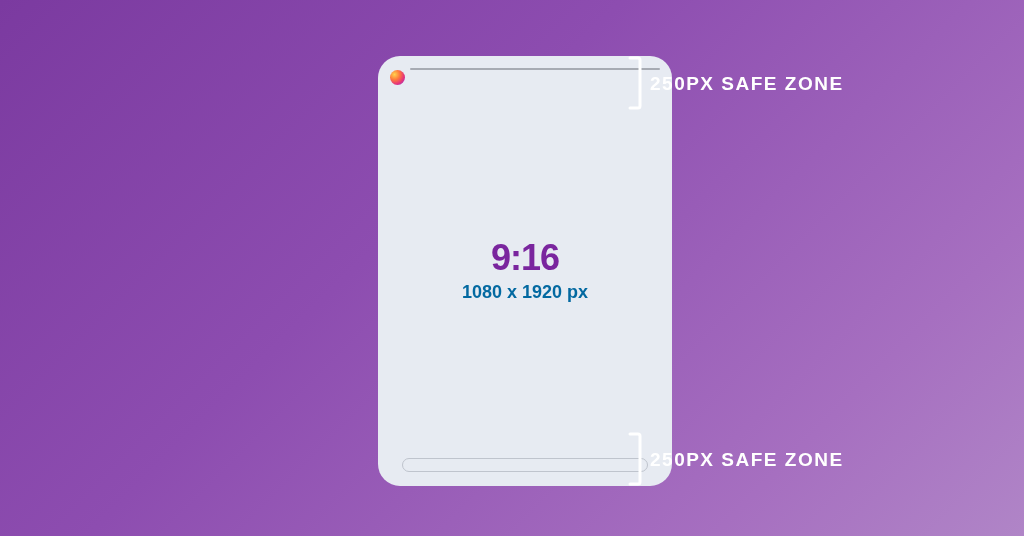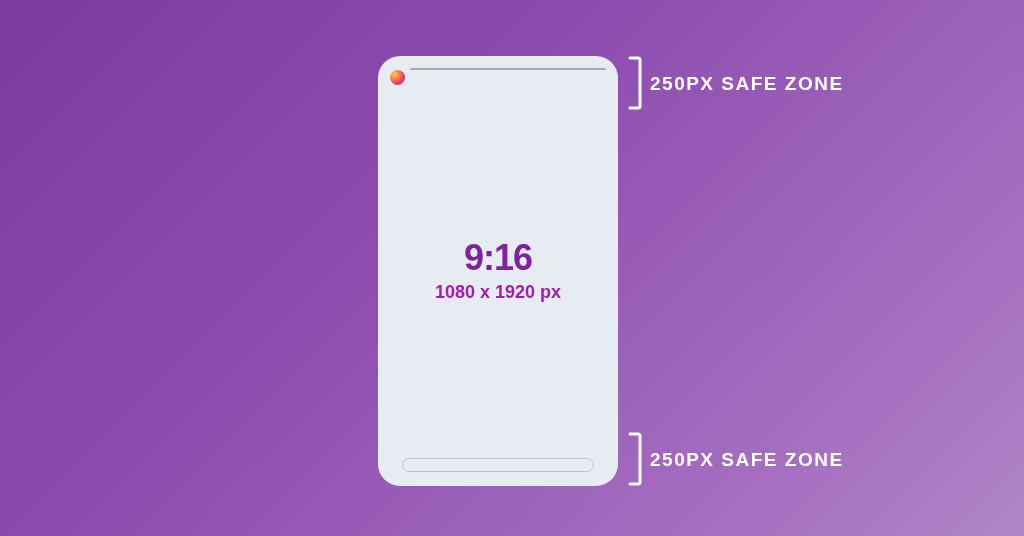--- a/index.html
+++ b/index.html
@@ -1,23 +1,23 @@
 <!DOCTYPE html>
 <html><head>
 <meta charset="utf-8">
 <style>
   html,body{margin:0;padding:0;width:1024px;height:536px;overflow:hidden;font-family:"Helvetica Neue",Arial,sans-serif;}
   .bg{width:1024px;height:536px;background:linear-gradient(135deg,#7b3aa0 0%,#8d4db0 40%,#a66fc0 80%,#b085c7 100%);position:relative;}
-  .phone{position:absolute;left:378px;top:56px;width:240px;height:430px;background:#e7ebf2;border-radius:22px;}
+  .phone{position:absolute;left:378px;top:56px;width:294px;height:430px;background:#e7ebf2;border-radius:22px;}
   .progress-track{position:absolute;top:12px;left:32px;right:12px;height:2px;background:#a7abb3;border-radius:2px;}
   .avatar{position:absolute;top:14px;left:12px;width:15px;height:15px;border-radius:50%;
     background:radial-gradient(circle at 30% 30%,#ffd34e 0%,#ff7a3d 35%,#e6337a 65%,#7a3ae6 100%);}
   .center{position:absolute;left:0;right:0;top:50%;transform:translateY(-50%);text-align:center;}
   .ratio{font-size:36px;font-weight:800;color:#7a259e;letter-spacing:-1px;line-height:1;}
-  .dims{font-size:18px;font-weight:700;color:#a21caf;margin-top:6px;}
+  .dims{font-size:18px;font-weight:700;color:#0369a1;margin-top:6px;}
   .swipe{position:absolute;bottom:14px;left:24px;right:24px;height:14px;border:1.5px solid #bfc4cd;border-radius:10px;box-sizing:border-box;}
   .bracket-svg{position:absolute;}
   .label{position:absolute;color:#ffffff;font-size:19px;font-weight:800;letter-spacing:1.5px;white-space:nowrap;}
 </style>
 </head>
 <body>
 
 <div class="bg">
   <div class="phone">
     <div class="progress-track"></div>

